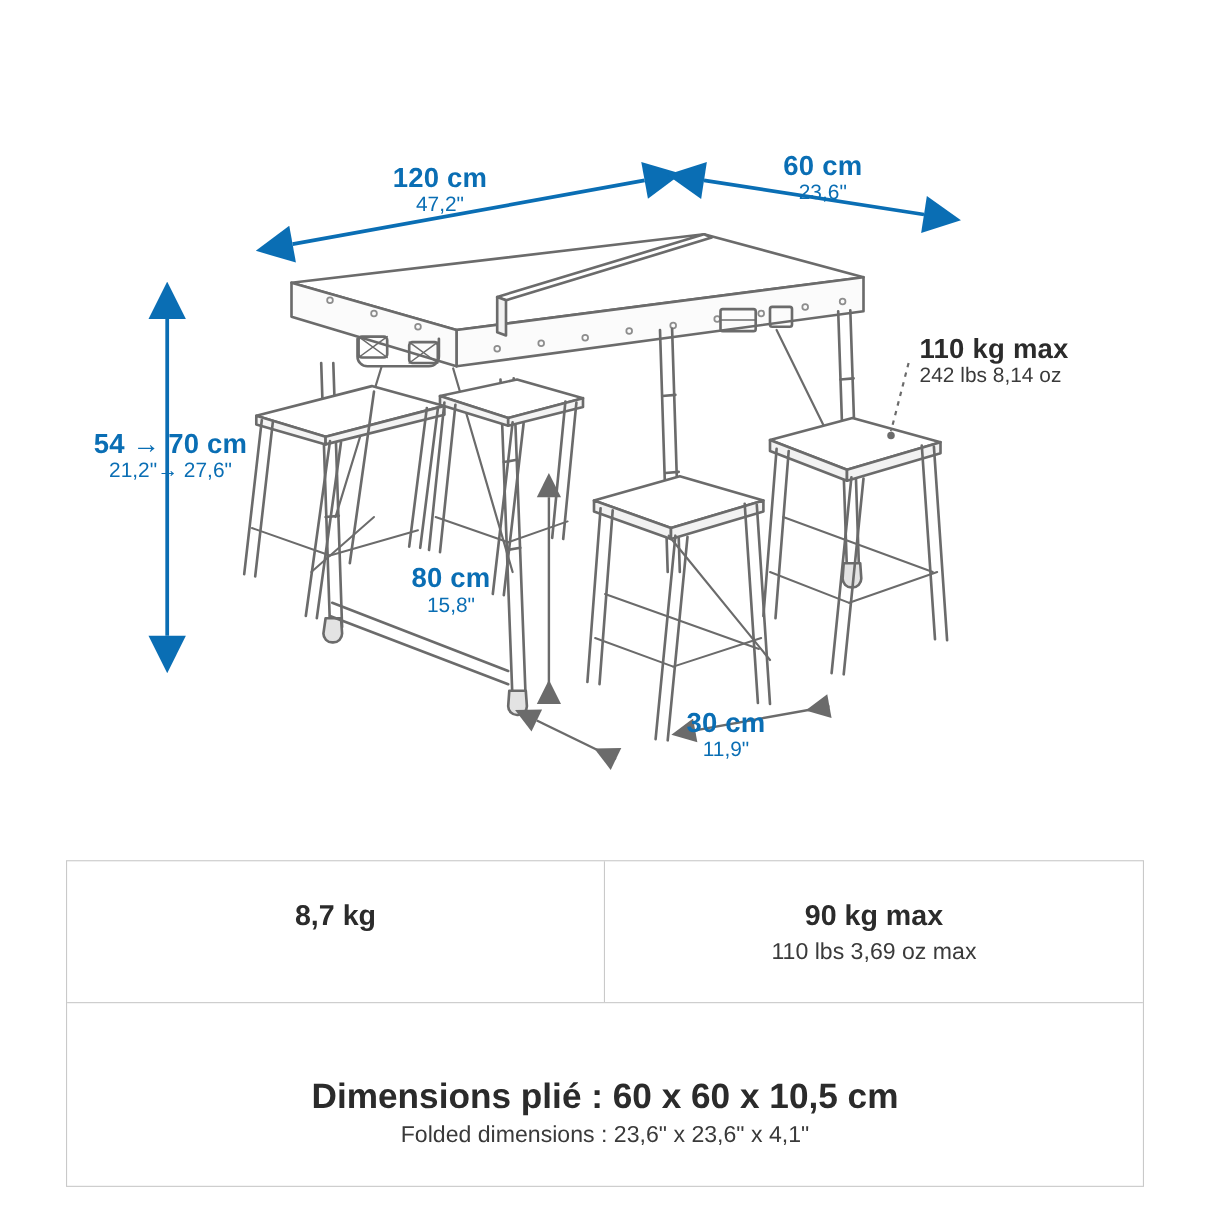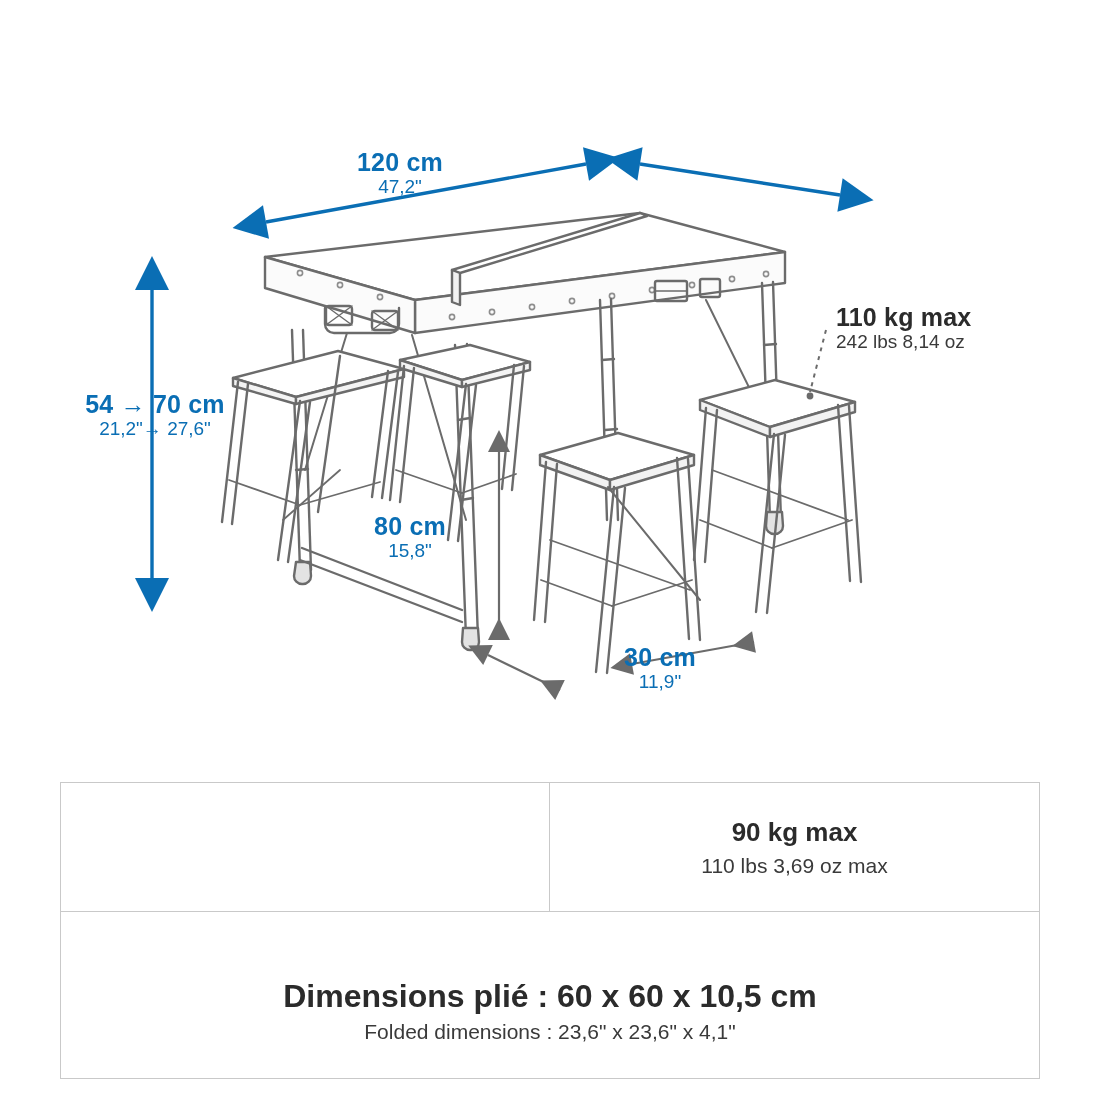--- a/index.html
+++ b/index.html
@@ -261,20 +261,24 @@
       <line x1="826" y1="330" x2="810" y2="392" stroke-dasharray="4 5" stroke-width="2"></line>
       <circle cx="810" cy="396" r="3.4" fill="#6b6b6b" stroke="none"></circle>
     </g>
   </svg>
 
   <div class="dim dim-120">
     <div class="big">120 cm</div>
     <div class="small">47,2"</div>
   </div>
 
+  <div class="dim dim-60">
+    <div class="big">60 cm</div>
+    <div class="small">23,6"</div>
+  </div>
 
   <div class="dim dim-54 left">
     <div class="big">54 → 70 cm</div>
     <div class="small">21,2"→ 27,6"</div>
   </div>
 
   <div class="dim dim-40">
     <div class="big">80 cm</div>
     <div class="small">15,8"</div>
   </div>
@@ -285,20 +289,21 @@
   </div>
 
   <div class="dim dim-110">
     <div class="big" style="color:#2b2b2b;">110 kg max</div>
     <div class="small" style="color:#3a3a3a;">242 lbs 8,14 oz</div>
   </div>
 
   <div class="spec-table">
     <div class="spec-row top">
       <div class="spec-cell first">
+        <div class="line1">8,7 kg</div>
       </div>
       <div class="spec-cell">
         <div class="line1">90 kg max</div>
         <div class="line2">110 lbs 3,69 oz max</div>
       </div>
     </div>
     <div class="spec-row">
       <div class="spec-full">
         <div class="line1">Dimensions plié : 60 x 60 x 10,5 cm</div>
         <div class="line2">Folded dimensions : 23,6" x 23,6" x 4,1"</div>

